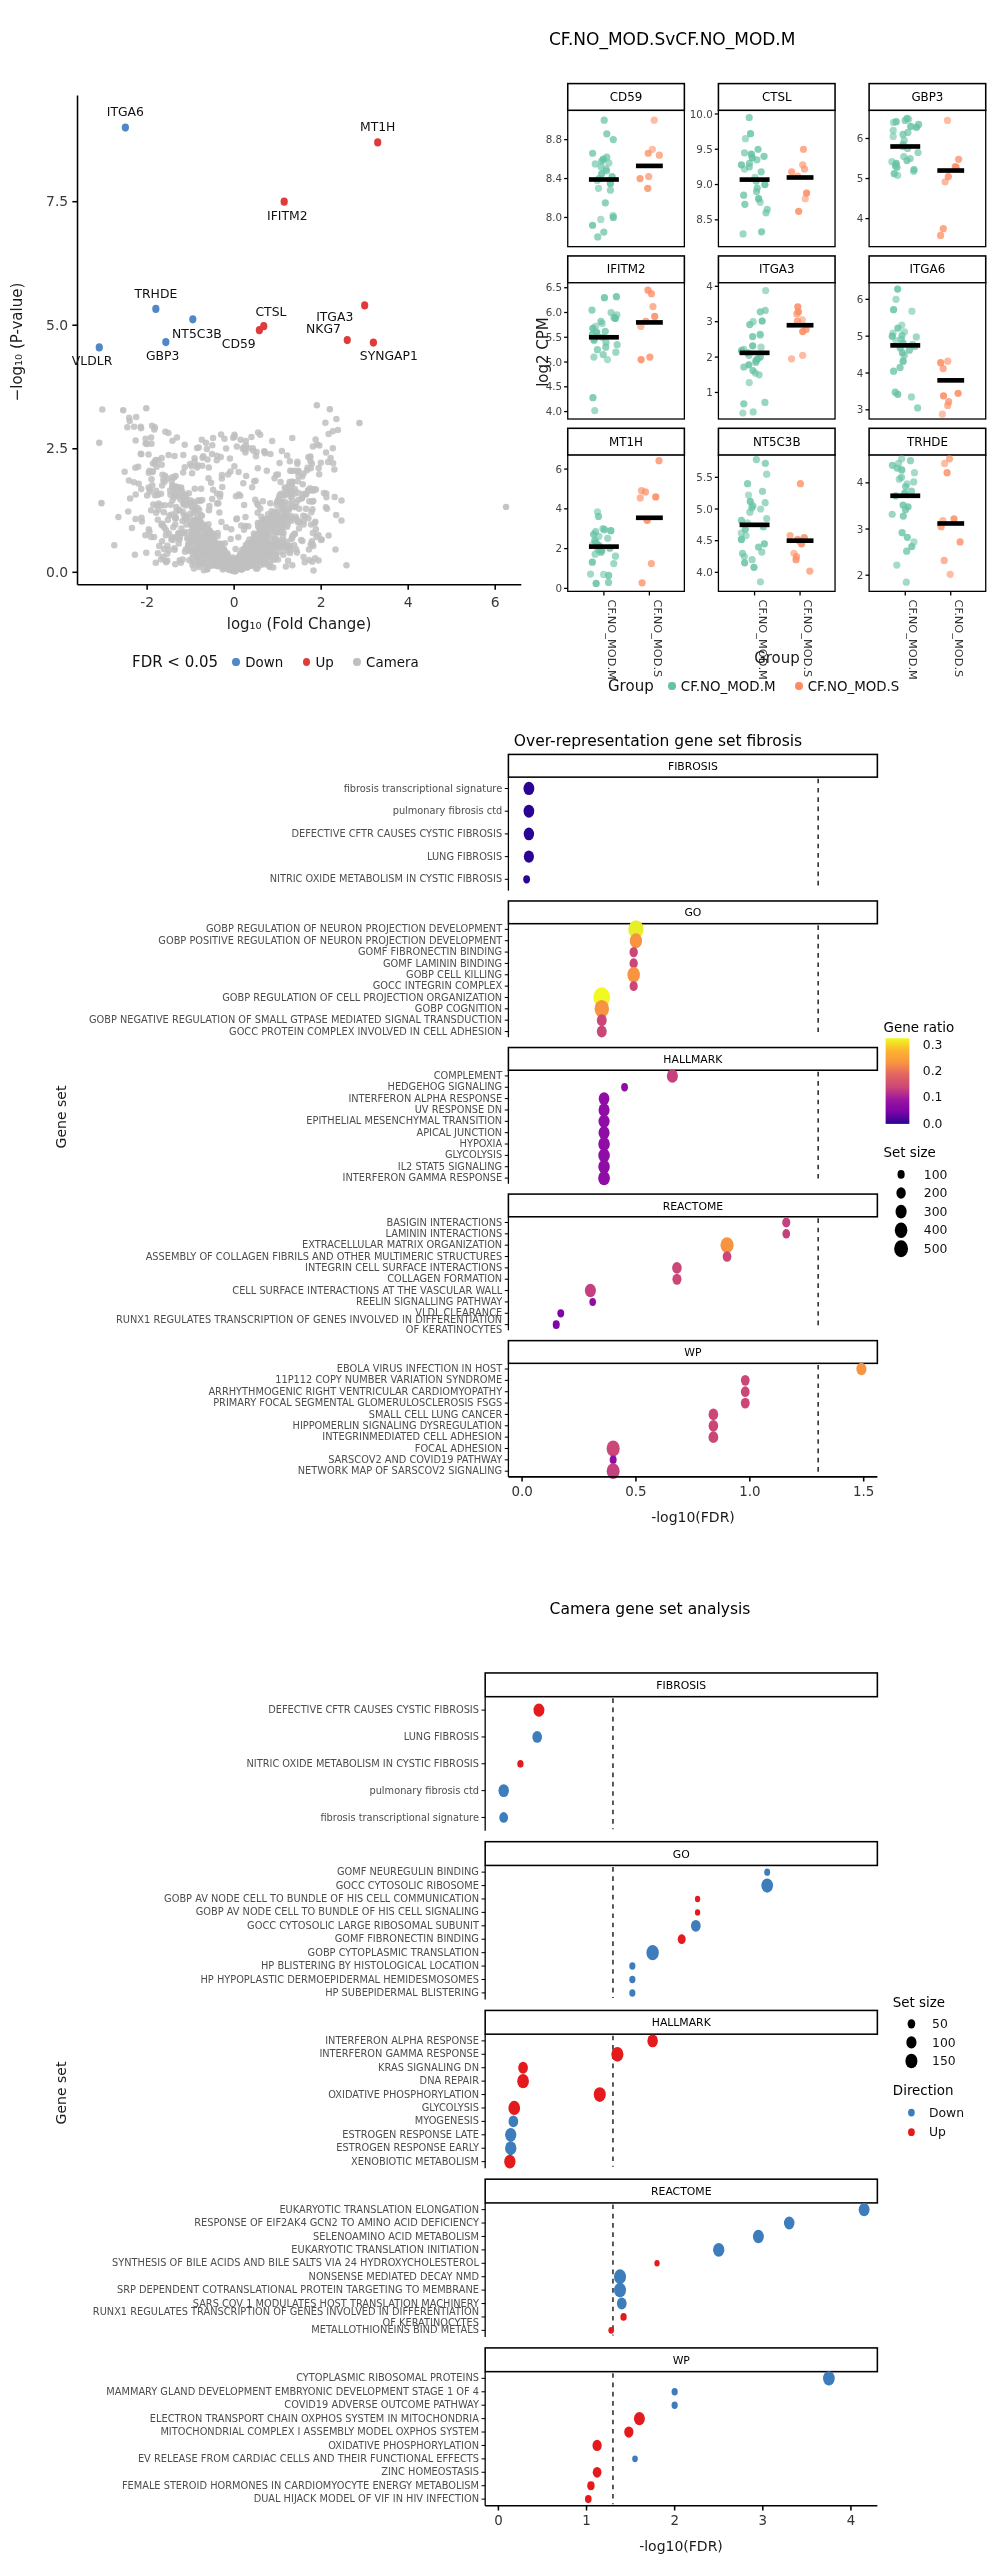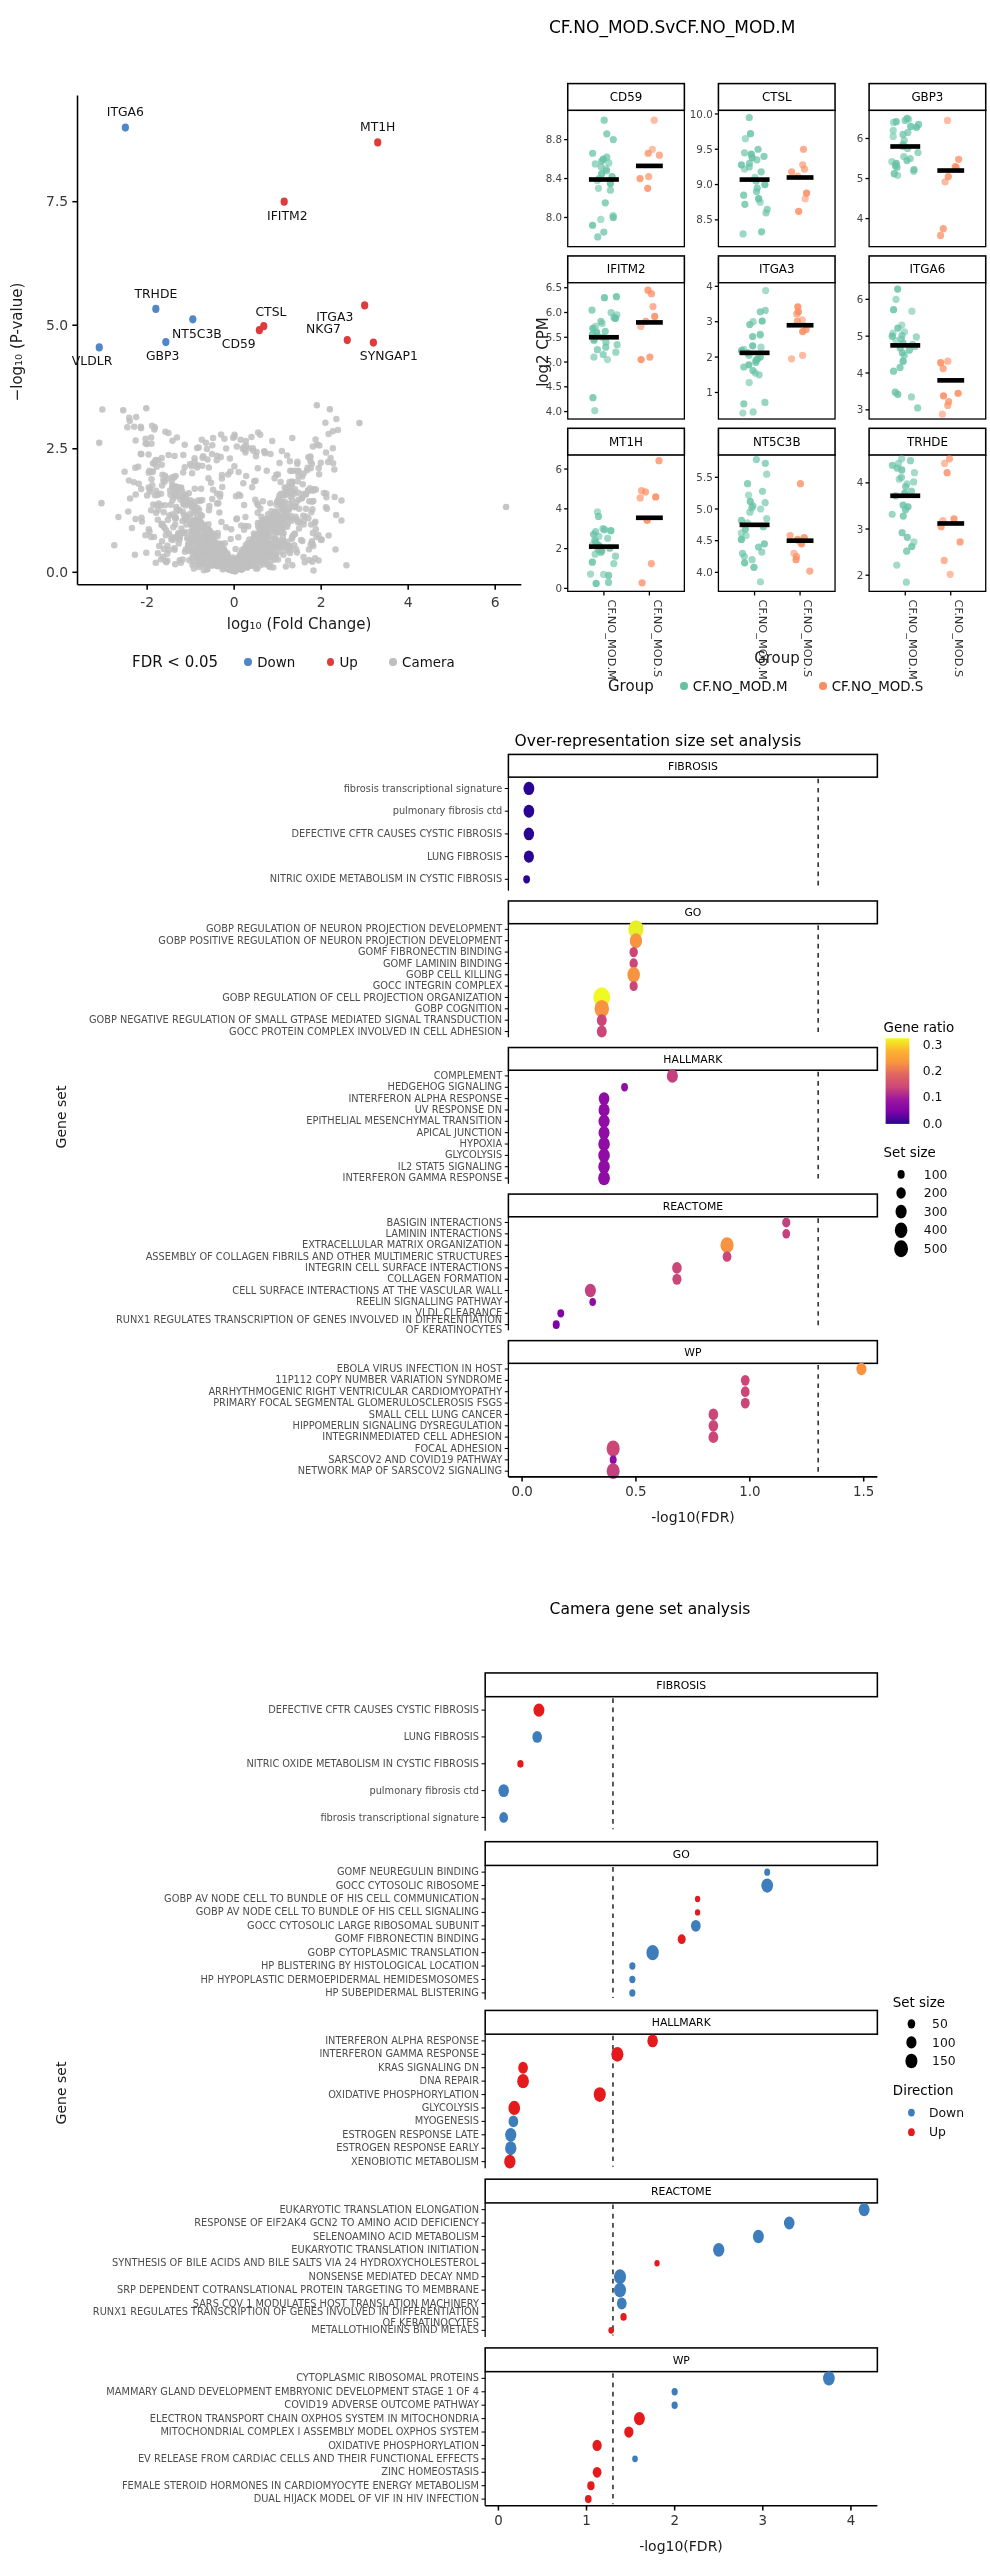--- a/index.html
+++ b/index.html
@@ -1,25 +1,25 @@
 <!DOCTYPE html>
 <html style="font-size:8.3px"><head>
 <meta charset="utf-8">
 <style>
   html,body{margin:0;padding:0;background:#ffffff;}
   #fig{position:relative;width:991px;height:2576px;background:#fff;overflow:hidden;
        font-family:"DejaVu Sans","Liberation Sans",sans-serif;color:#111;}
   #chart-svg{position:absolute;left:0;top:0;}
   .abs{position:absolute;white-space:nowrap;}
   .rot{position:absolute;width:258px;text-align:center;transform:rotate(-90deg);transform-origin:center;white-space:nowrap;}
-  .h-title{font-size:17px;color:#000;}
+  .h-title{font-size:17px;color:#000;margin-top:12px;}
   .p-title{font-size:15.5px;color:#000;text-align:center;}
   .axlab{font-size:15px;color:#1a1a1a;text-align:center;}
   .axlab-sm{font-size:14px;color:#1a1a1a;text-align:center;}
-  .legend-row{display:flex;gap:18px;font-size:13.4px;color:#111;}
+  .legend-row{display:flex;gap:6px;font-size:13.4px;color:#111;}
   .legend-title{font-size:15px;margin-right:8.3px;}
   .dot{display:inline-block;width:7.7px;height:8.8px;border-radius:50%;margin-right:5.2px;vertical-align:middle;}
   .li{display:flex;align-items:center;margin-right:13.4px;}
 </style>
 </head>
 <body>
 
 <div id="fig">
   <svg id="chart-svg" width="991" height="2576" viewBox="0 0 1920 4992">
       <g>
@@ -2282,21 +2282,21 @@
     <span class="li">
       <span class="dot" style="background-color: rgb(102, 194, 165);"></span>
       <span>CF.NO_MOD.M</span>
       </span>
     <span class="li">
       <span class="dot" style="background-color: rgb(252, 141, 98);"></span>
       <span>CF.NO_MOD.S</span>
       </span>
   </div>
 
-  <div class="abs p-title" style="left:472px;top:732px;width:372px;">Over-representation size set analysis</div>
+  <div class="abs p-title" style="left:472px;top:732px;width:372px;">Over-representation gene set fibrosis</div>
   <div class="rot axlab-sm" style="left:-68px;top:1109px;">Gene set</div>
   <div class="abs axlab-sm" style="left:564px;top:1509px;width:258px;">-log10(FDR)</div>
 
   <div class="abs p-title" style="left:454px;top:1600px;width:392px;">Camera gene set analysis</div>
   <div class="rot axlab-sm" style="left:-68px;top:2085px;">Gene set</div>
   <div class="abs axlab-sm" style="left:552px;top:2538px;width:258px;">-log10(FDR)</div>
 </div>
 
 
 </body></html>

